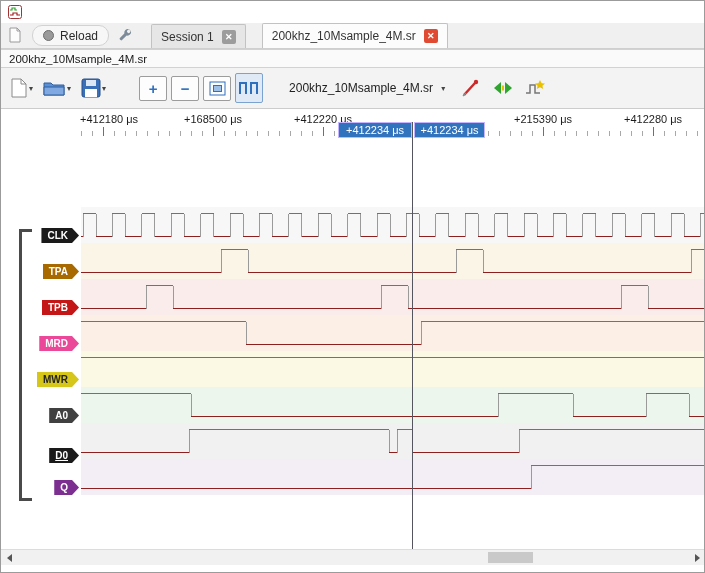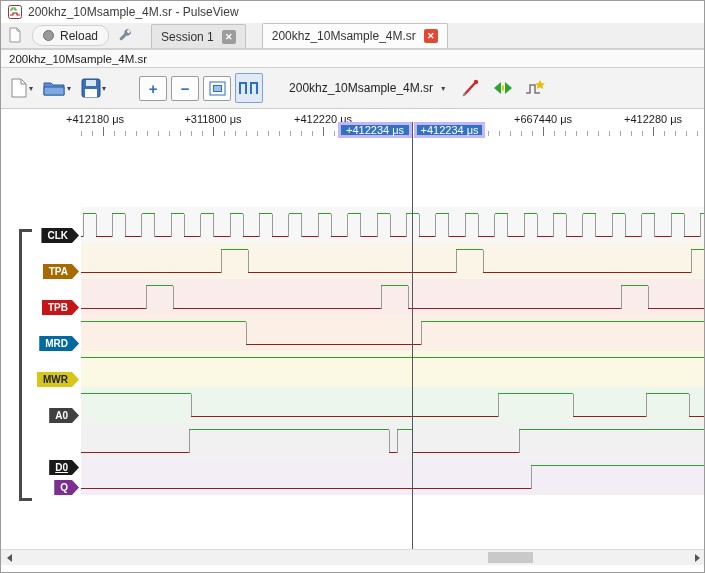--- a/index.html
+++ b/index.html
@@ -43,21 +43,21 @@
   .tb-sep { width:22px; }
   .device-select { display:flex; align-items:center; gap:7px; padding:4px 8px; font-size:12px; color:#222; }
   
   .ruler { position:absolute; top:108px; left:0; right:0; height:27px; background:#ffffff; }
   .ruler-label { position:absolute; top:4px; transform:translateX(-50%); font-size:11px; color:#1c1c1c; white-space:nowrap; z-index:1; }
   .ticks-minor { position:absolute; left:80px; right:0; bottom:0; height:5px;
     background:repeating-linear-gradient(to right, #a8a8a8 0 1px, transparent 1px 11px); }
   .ticks-major { position:absolute; left:80px; right:0; bottom:0; height:9px;
     background:repeating-linear-gradient(to right, #6f6f6f 0 1px, transparent 1px 110px);
     background-position:22px 0; }
-  .cursor-flag { position:absolute; top:13px; height:16px; background:#3273be; border:3px solid #c4b5fd;
+  .cursor-flag { position:absolute; top:13px; height:16px; background:#3273be; border:1px solid #c4b5fd;
     color:#fff; font-size:11px; display:flex; align-items:center; justify-content:center; z-index:3; white-space:nowrap; }
   
   .wave-area { position:absolute; top:135px; left:0; width:705px; height:413px; background:#ffffff; }
   .cursor-line { position:absolute; left:411px; top:121px; width:1px; height:427px; background:#55555f; z-index:4; }
   .group-bracket { position:absolute; left:18px; top:93px; width:13px; height:272px;
     border-left:3px solid #4a4a4a; border-top:3px solid #4a4a4a; border-bottom:3px solid #4a4a4a; }
   .chan-label { position:absolute; right:627px; height:15px; display:flex; align-items:center;
     padding:0 11px 0 6px; font-size:10px; font-weight:bold; white-space:nowrap;
     clip-path:polygon(0 0, calc(100% - 7px) 0, 100% 50%, calc(100% - 7px) 100%, 0 100%); }
   .wave-svg { position:absolute; left:80px; top:71px; }
@@ -74,21 +74,20 @@
 <body>
 
 <div class="window">
 
   <div class="titlebar">
     <svg width="14" height="14">
       <rect x="0.5" y="0.5" width="13" height="13" rx="2" fill="#fff" stroke="#a33333"></rect>
       <polyline points="2,5 4,5 4,3 7,3 7,5 9,5" fill="none" stroke="#2da32d" stroke-width="1.2"></polyline>
       <polyline points="2,10 5,10 5,8 9,8 9,10 12,10" fill="none" stroke="#a31f1f" stroke-width="1.2"></polyline>
     </svg>
-    <span class="title-text">200khz_10Msample_4M.sr - PulseView</span>
   </div>
 
   <div class="tabbar">
     <div class="mini-btn">
       <svg width="14" height="16">
         <path d="M2 1 h7 l3 3 v11 h-10 z" fill="#fcfcfc" stroke="#9a9a9a"></path>
         <path d="M9 1 v3 h3" fill="none" stroke="#9a9a9a"></path>
       </svg>
     </div>
     <div class="reload-btn">
@@ -182,42 +181,42 @@
     <div class="tbtn">
       <svg width="20" height="18">
         <polyline points="1,14 5,14 5,6 10,6 10,14 15,14" fill="none" stroke="#777777" stroke-width="1.5"></polyline>
         <polygon points="15,1 16.6,4.2 20,4.6 17.4,6.8 18.2,10 15,8.2 11.8,10 12.6,6.8 10,4.6 13.4,4.2" fill="#e8c000"></polygon>
       </svg>
     </div>
   </div>
 
   <div class="ruler">
     <div>
-        <span class="ruler-label" style="left: 94px;">+412180 μs</span>
-        <span class="ruler-label" style="left: 212px;">+311800 μs</span>
+        <span class="ruler-label" style="left: 108px;">+412180 μs</span>
+        <span class="ruler-label" style="left: 212px;">+168500 μs</span>
         <span class="ruler-label" style="left: 322px;">+412220 μs</span>
-        <span class="ruler-label" style="left: 542px;">+667440 μs</span>
+        <span class="ruler-label" style="left: 542px;">+215390 μs</span>
         <span class="ruler-label" style="left: 652px;">+412280 μs</span>
       </div>
     <div class="ticks-minor"></div>
     <div class="ticks-major"></div>
     <div class="cursor-flag" style="left:337px; width:74px;">+412234 μs</div>
     <div class="cursor-flag" style="left:413px; width:71px;">+412234 μs</div>
   </div>
 
   <div class="wave-area">
     <div class="group-bracket"></div>
     <div>
         <div class="chan-label" style="background: rgb(26, 26, 26); color: rgb(255, 255, 255); top: 92px;">CLK</div>
         <div class="chan-label" style="background: rgb(168, 106, 0); color: rgb(255, 255, 255); top: 128px; text-align: center;">TPA</div>
         <div class="chan-label" style="background: rgb(196, 22, 22); color: rgb(255, 255, 255); top: 164px;">TPB</div>
-        <div class="chan-label" style="background: #0369a1; color: rgb(255, 255, 255); top: 200px;">MRD</div>
+        <div class="chan-label" style="background: #ec4899; color: rgb(255, 255, 255); top: 200px;">MRD</div>
         <div class="chan-label" style="background: rgb(214, 198, 26); color: rgb(34, 34, 34); top: 236px;">MWR</div>
         <div class="chan-label" style="background: #404040; color: rgb(255, 255, 255); top: 272px;">A0</div>
-        <div class="chan-label" style="background: rgb(26, 26, 26); color: rgb(255, 255, 255); top: 324px; text-decoration: underline;">D0</div>
+        <div class="chan-label" style="background: rgb(26, 26, 26); color: rgb(255, 255, 255); top: 312px; text-decoration: underline;">D0</div>
         <div class="chan-label" style="background: rgb(124, 46, 145); color: rgb(255, 255, 255); top: 344px;">Q</div>
       </div>
     <svg class="wave-svg" width="625" height="288" shape-rendering="crispEdges">
         <rect x="0" y="0" width="625" height="36" fill="#f7f7f7"></rect>
         <rect x="0" y="36" width="625" height="36" fill="#faf5e6"></rect>
         <rect x="0" y="72" width="625" height="36" fill="#fbecec"></rect>
         <rect x="0" y="108" width="625" height="36" fill="#fcf0e6"></rect>
         <rect x="0" y="144" width="625" height="36" fill="#fbf9e4"></rect>
         <rect x="0" y="180" width="625" height="36" fill="#ecf6ec"></rect>
         <rect x="0" y="216" width="625" height="36" fill="#f1f1f1"></rect>

